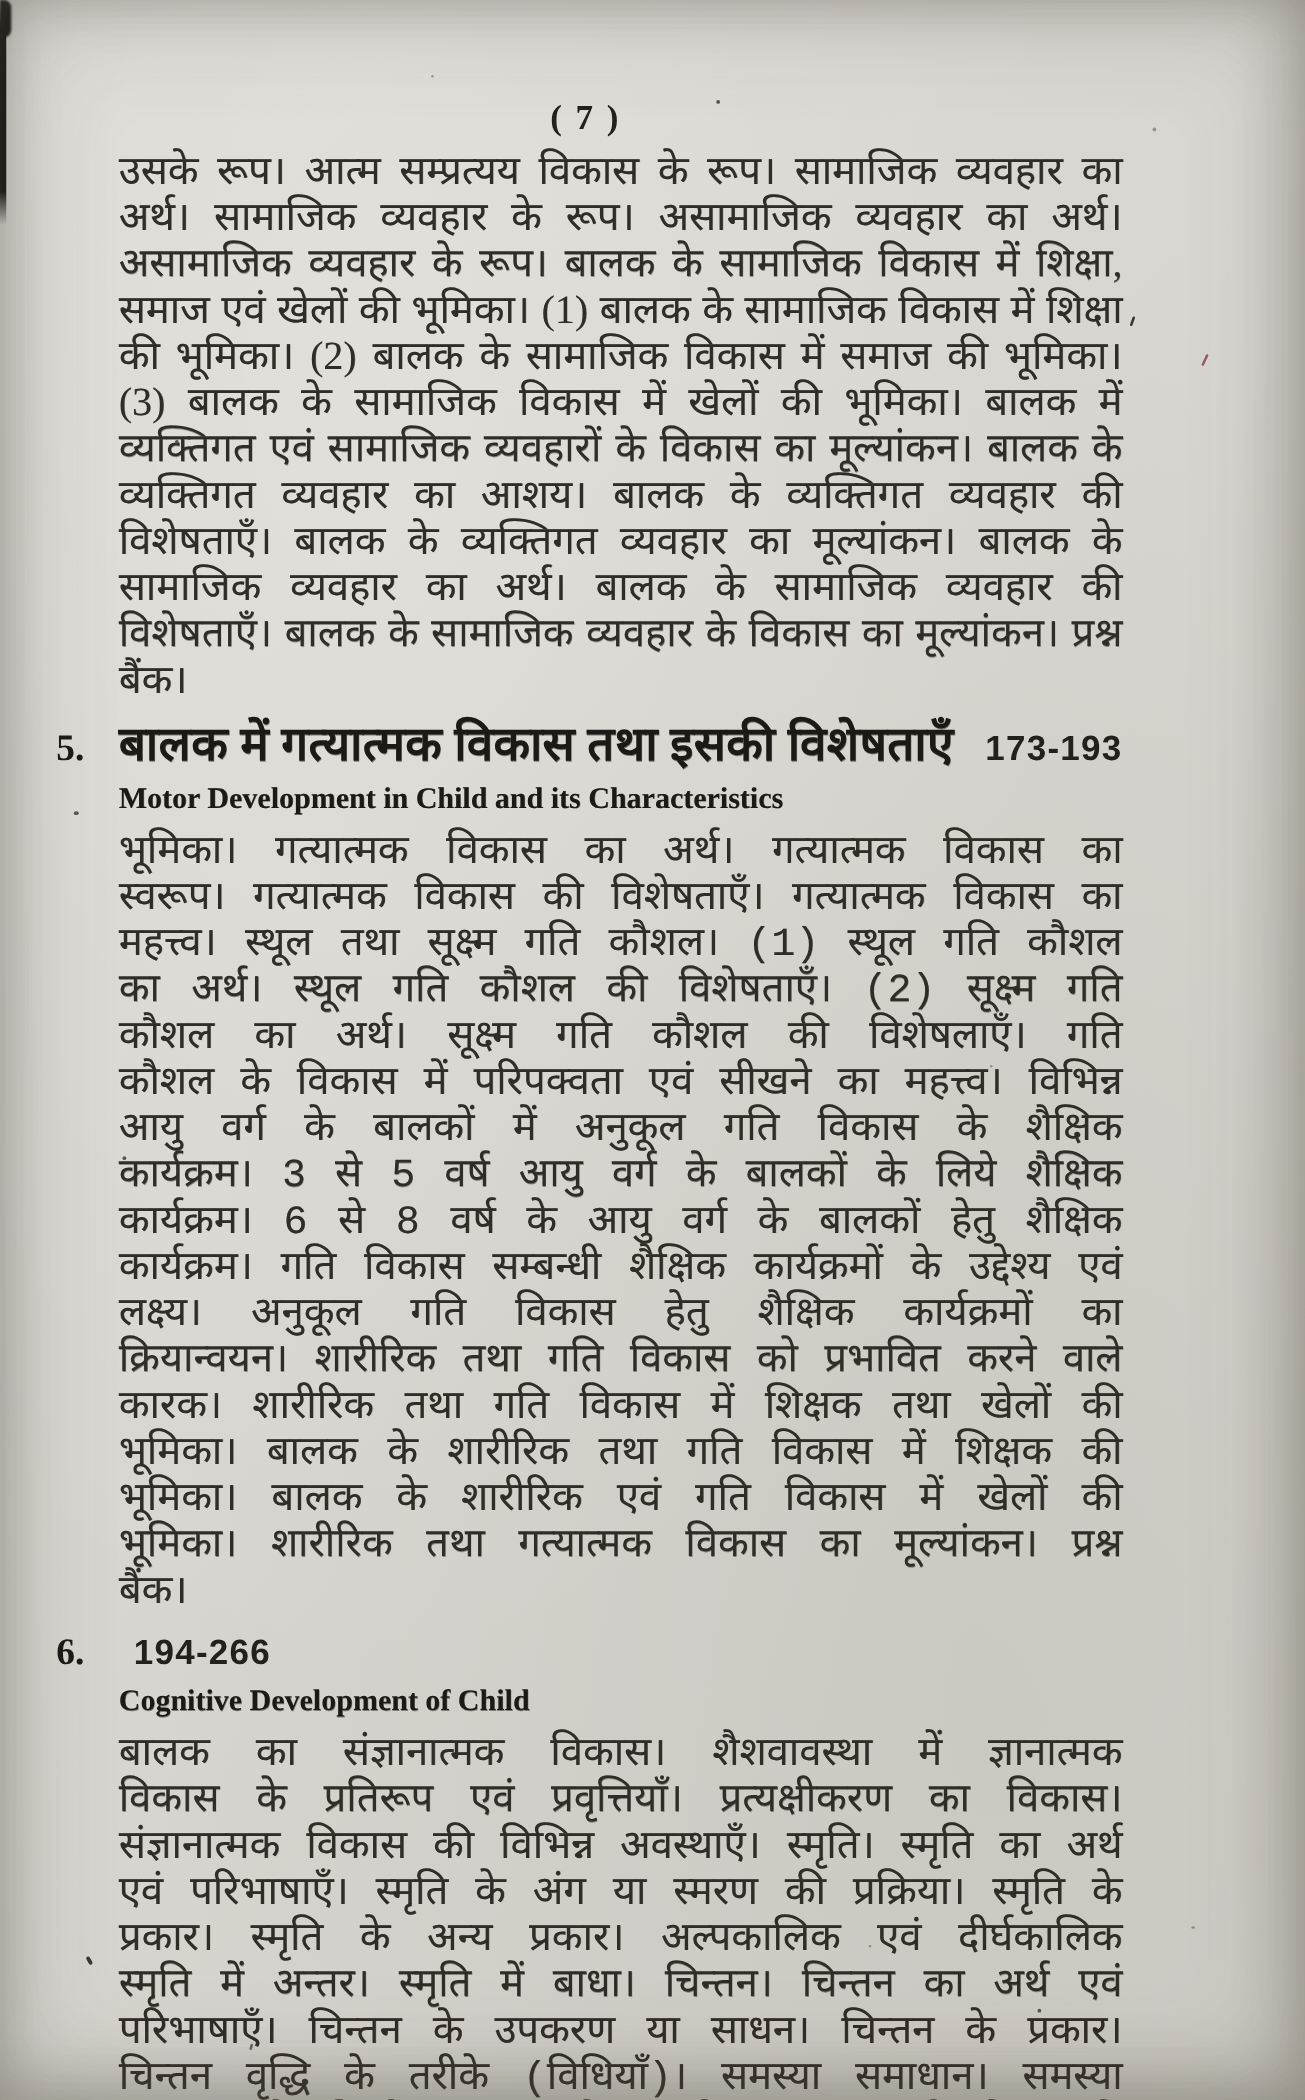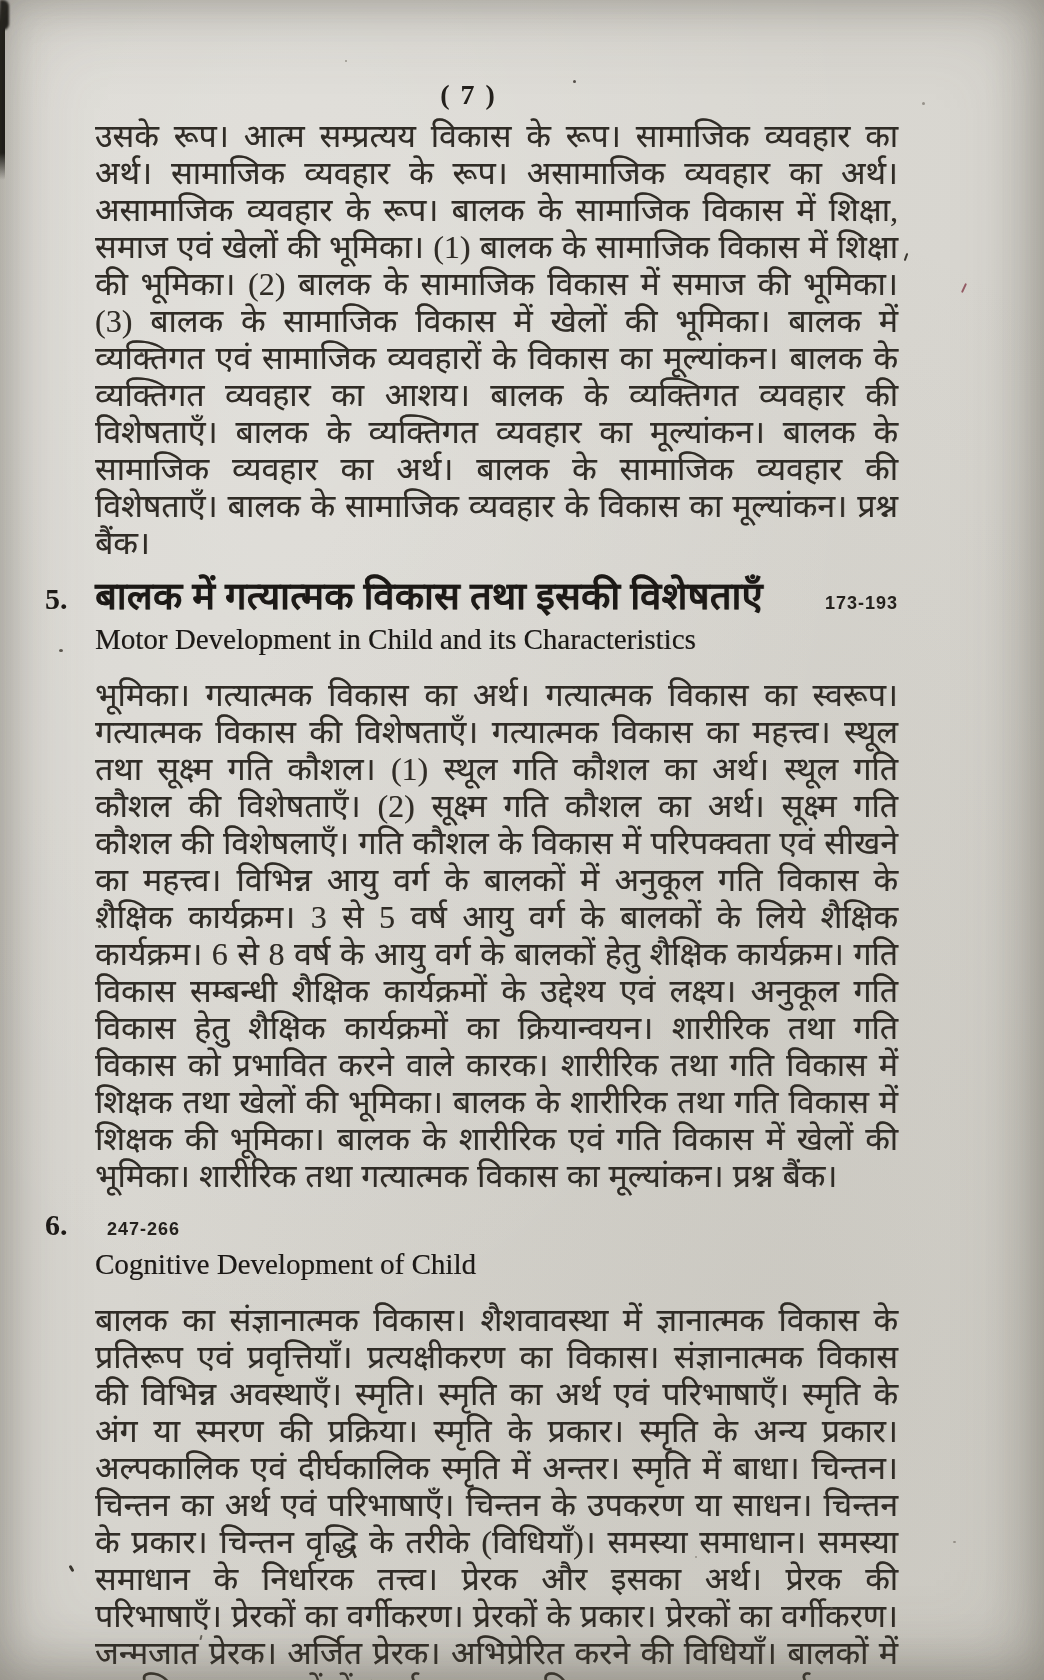--- a/index.html
+++ b/index.html
@@ -48,28 +48,28 @@
   }
   .toc-title-hi {
     flex:1 1 auto;
     font-size:38px; line-height:42px; font-weight:bold;
     color:#1c1916; letter-spacing:0.3px;
     text-shadow:0.4px 0.4px 0.5px rgba(28,25,22,0.5);
   }
   .toc-pages {
     flex:0 0 auto; padding-left:12px;
     font-family:"Liberation Sans","DejaVu Sans",sans-serif;
-    font-size:18px; font-weight:bold; letter-spacing:1px; color:#24211d;
+    font-size:28px; font-weight:bold; letter-spacing:1px; color:#24211d;
   }
   .toc-title-en {
     margin-top:4px;
-    font-size:29px; line-height:36px; font-weight:normal; color:#1c1916;
+    font-size:24px; line-height:36px; font-weight:bold; color:#1c1916;
     text-shadow:0.4px 0.4px 0.5px rgba(28,25,22,0.45);
   }
-  .toc-summary { margin-top:20px; }
+  .toc-summary { margin-top:6px;font-family:Liberation Mono, monospace; }
   .speck { position:absolute; pointer-events:none; }
   .edge-strip {
     position:absolute; left:0; top:1348; width:5px; height:180px;
     background:linear-gradient(to bottom, rgba(12,12,12,0) 0%, #0e0e0c 12%, #0e0e0c 85%, rgba(12,12,12,0) 100%);
     filter:blur(0.6px); border-radius:0 3px 3px 0;
   }
   .edge-bump {
     position:absolute; left:0; top:1500; width:9px; height:30px;
     background:#0e0e0c; filter:blur(1px); border-radius:0 6px 6px 0;
   }
@@ -91,21 +91,21 @@
         <span class="toc-title-hi">बालक में गत्यात्मक विकास तथा इसकी विशेषताएँ</span>
         <span class="toc-pages">173-193</span>
       </div>
       <div class="toc-title-en">Motor Development in Child and its Characteristics</div>
       <p class="body-text toc-summary">भूमिका। गत्यात्मक विकास का अर्थ। गत्यात्मक विकास का स्वरूप। गत्यात्मक विकास की विशेषताएँ। गत्यात्मक विकास का महत्त्व। स्थूल तथा सूक्ष्म गति कौशल। (1) स्थूल गति कौशल का अर्थ। स्थूल गति कौशल की विशेषताएँ। (2) सूक्ष्म गति कौशल का अर्थ। सूक्ष्म गति कौशल की विशेषलाएँ। गति कौशल के विकास में परिपक्वता एवं सीखने का महत्त्व। विभिन्न आयु वर्ग के बालकों में अनुकूल गति विकास के शैक्षिक कार्यक्रम। 3 से 5 वर्ष आयु वर्ग के बालकों के लिये शैक्षिक कार्यक्रम। 6 से 8 वर्ष के आयु वर्ग के बालकों हेतु शैक्षिक कार्यक्रम। गति विकास सम्बन्धी शैक्षिक कार्यक्रमों के उद्देश्य एवं लक्ष्य। अनुकूल गति विकास हेतु शैक्षिक कार्यक्रमों का क्रियान्वयन। शारीरिक तथा गति विकास को प्रभावित करने वाले कारक। शारीरिक तथा गति विकास में शिक्षक तथा खेलों की भूमिका। बालक के शारीरिक तथा गति विकास में शिक्षक की भूमिका। बालक के शारीरिक एवं गति विकास में खेलों की भूमिका। शारीरिक तथा गत्यात्मक विकास का मूल्यांकन। प्रश्न बैंक।</p>
     </section>
 
     <section>
       <div class="toc-head">
         <span class="toc-num">6.</span>
-        <span class="toc-pages">247-266</span>
+        <span class="toc-pages">194-266</span>
       </div>
       <div class="toc-title-en">Cognitive Development of Child</div>
       <p class="body-text toc-summary">बालक का संज्ञानात्मक विकास। शैशवावस्था में ज्ञानात्मक विकास के प्रतिरूप एवं प्रवृत्तियाँ। प्रत्यक्षीकरण का विकास। संज्ञानात्मक विकास की विभिन्न अवस्थाएँ। स्मृति। स्मृति का अर्थ एवं परिभाषाएँ। स्मृति के अंग या स्मरण की प्रक्रिया। स्मृति के प्रकार। स्मृति के अन्य प्रकार। अल्पकालिक एवं दीर्घकालिक स्मृति में अन्तर। स्मृति में बाधा। चिन्तन। चिन्तन का अर्थ एवं परिभाषाएँ। चिन्तन के उपकरण या साधन। चिन्तन के प्रकार। चिन्तन वृद्धि के तरीके (विधियाँ)। समस्या समाधान। समस्या समाधान के निर्धारक तत्त्व। प्रेरक और इसका अर्थ। प्रेरक की परिभाषाएँ। प्रेरकों का वर्गीकरण। प्रेरकों के प्रकार। प्रेरकों का वर्गीकरण। जन्मजात प्रेरक। अर्जित प्रेरक। अभिप्रेरित करने की विधियाँ। बालकों में प्रत्यभिज्ञान। बालकों में ‘अर्थ’ शब्द का विकास। प्रत्यय का अर्थ। प्रत्यय के प्रकार। प्रत्यय निर्माण की प्रक्रिया। बालकों में विभिन्न प्रत्ययों का विकास। प्रत्यय विकास को प्रभावित करने वाले कारक। वैज्ञानिक</p>
     </section>
 
   </div>
 
   <div class="edge-strip"></div>
   <div class="edge-bump"></div>
 

